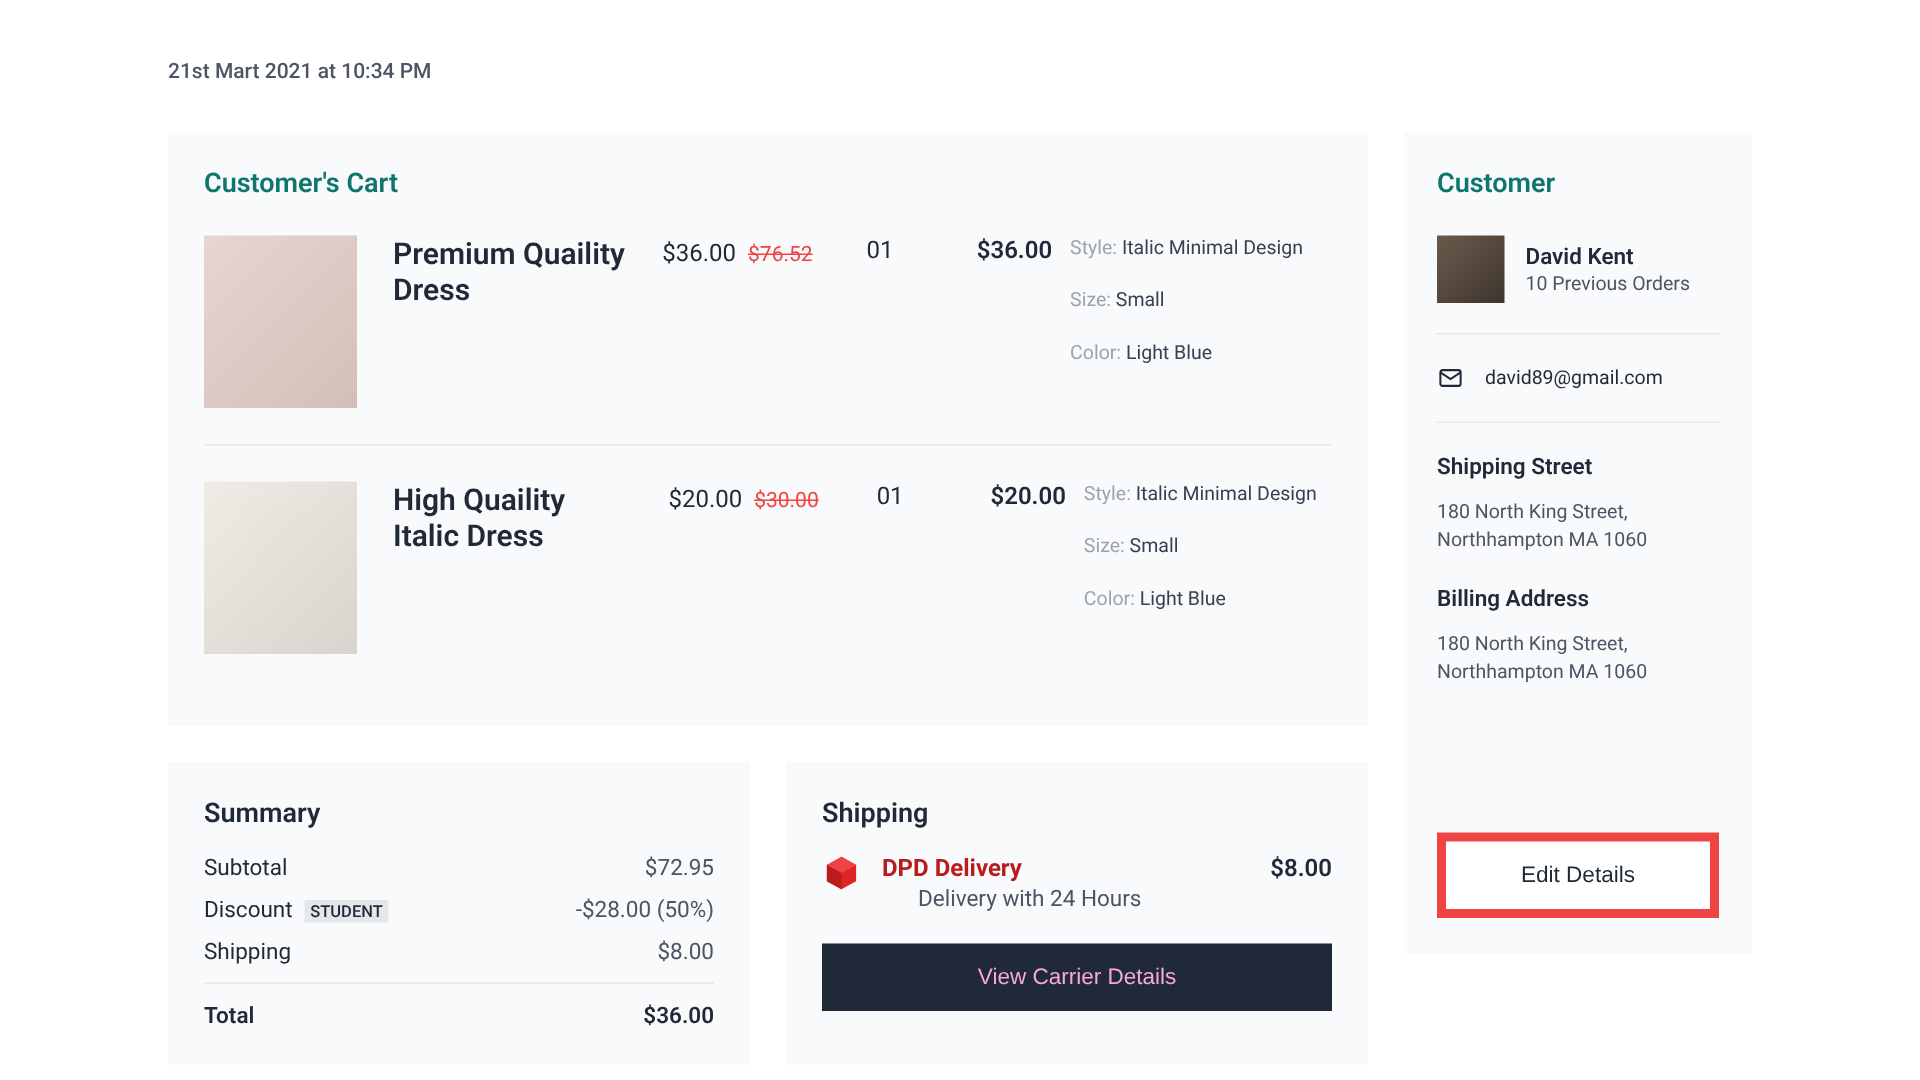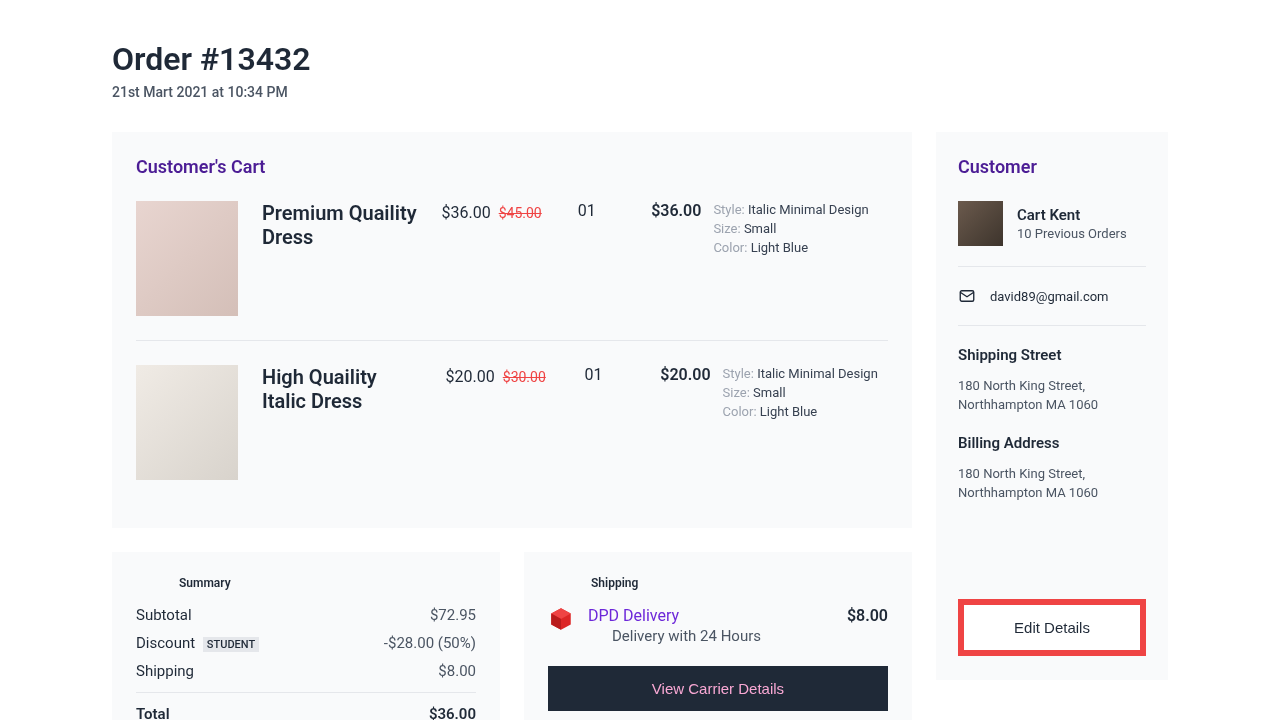--- a/index.html
+++ b/index.html
@@ -4,52 +4,52 @@
   <style>
     * { box-sizing: border-box; margin: 0; padding: 0; }
     body { font-family: -apple-system, 'Segoe UI', Roboto, sans-serif; background: #fff; color: #1f2937; }
     .page { width: 1280px; height: 720px; padding: 40px 112px 20px 112px; }
     .header h1 { font-size: 32px; font-weight: 600; color: #1f2937; margin-bottom: 6px; }
     .header .timestamp { font-size: 14px; color: #4b5563; font-weight: 500; }
     .content { display: flex; gap: 24px; margin-top: 32px; }
     .left { flex: 1; display: flex; flex-direction: column; gap: 24px; }
     .right { width: 232px; }
     .panel { background: #f9fafb; padding: 24px; }
-    .panel-title { font-size: 18px; font-weight: 600; color: #4c1d95; }
+    .panel-title { font-size: 18px; font-weight: 600; color: #0f766e; }
     .cart-items { margin-top: 24px; }
     .cart-item { display: flex; gap: 24px; align-items: flex-start; padding-bottom: 24px; }
     .cart-item + .cart-item { padding-top: 24px; border-top: 1px solid #e5e7eb; }
     .item-img { width: 102px; height: 115px; background: linear-gradient(135deg, #e8d5d0, #d4bfb8); flex-shrink: 0; }
     .item-img.img2 { background: linear-gradient(135deg, #f0ebe5, #d8d3cc); }
     .item-body { flex: 1; display: flex; flex-direction: row; gap: 12px; }
     .item-top { display: flex; align-items: flex-start; justify-content: space-between; gap: 20px; }
     .item-name { font-size: 20px; font-weight: 600; color: #1f2937; flex: 1.6; }
     .item-price-group { flex: 1; text-align: left; font-size: 16px; line-height: 24px; white-space: nowrap; }
     .item-price { color: #1f2937; }
     .item-price-orig { color: #ef4444; text-decoration: line-through; margin-left: 4px; font-size: 14px; }
     .item-qty { flex: 0.5; text-align: center; font-size: 16px; color: #1f2937; }
     .item-total { flex: 0.7; text-align: right; font-size: 16px; font-weight: 600; color: #1f2937; }
-    .item-meta { display: flex; flex-direction: column; gap: 2px; }
+    .item-meta { display: flex; flex-direction: column; gap: 18px; }
     .item-meta p { font-size: 13px; line-height: 17px; }
     .item-meta .lbl { color: #9ca3af; }
     .item-meta .val { color: #374151; }
     .bottom-row { display: flex; gap: 24px; }
     .summary { flex: 1; padding: 24px; background: #f9fafb; }
     .shipping-panel { flex: 1; padding: 24px; background: #f9fafb; }
-    .summary h2, .shipping-panel h2 { font-size: 12px; font-weight: 600; margin-bottom: 16px; margin-left: 43px; }
+    .summary h2, .shipping-panel h2 { font-size: 18px; font-weight: 600; margin-bottom: 16px; }
     .sum-row { display: flex; justify-content: space-between; align-items: center; margin-bottom: 10px; font-size: 15px; text-align: center; }
     .sum-label { color: #1f2937; }
     .sum-val { color: #4b5563; }
     .badge { background: #e5e7eb; padding: 1px 4px; font-size: 11px; font-weight: 500; color: #1f2937; margin-left: 4px; }
     .sum-divider { border-top: 1px solid #e5e7eb; margin: 12px 0 12px 0; }
     .sum-total { display: flex; justify-content: space-between; font-size: 15px; font-weight: 600; color: #1f2937; }
     .ship-row { display: flex; align-items: flex-start; gap: 14px; margin-bottom: 20px; }
     .ship-icon { width: 26px; height: 26px; flex-shrink: 0; display: flex; align-items: center; justify-content: center; }
     .ship-details { flex: 1; }
-    .ship-name { font-size: 16px; font-weight: 400; color: #6d28d9; line-height: 20px; }
+    .ship-name { font-size: 16px; font-weight: 700; color: #b91c1c; line-height: 20px; }
     .ship-desc { font-size: 15px; color: #4b5563; line-height: 20px; margin-left: 24px; }
     .ship-price { font-size: 16px; font-weight: 600; color: #1f2937; }
     .btn-dark { background: #1f2937; color: #f9a8d4; border: none; padding: 14px; width: 100%; font-size: 15px; font-weight: 500; cursor: pointer; }
     .customer-panel { background: #f9fafb; padding: 24px 22px; display: flex; flex-direction: column; height: 548px; }
     .cust-row { display: flex; gap: 14px; margin-top: 24px; align-items: center; }
     .avatar { width: 45px; height: 45px; background: linear-gradient(135deg, #6b5a4d, #3d342c); flex-shrink: 0; }
     .cust-name { font-size: 15px; font-weight: 600; color: #1f2937; line-height: 20px; }
     .cust-orders { font-size: 13px; color: #4b5563; line-height: 18px; }
     .email-row { display: flex; gap: 14px; align-items: center; padding: 20px 0; border-top: 1px solid #e5e7eb; border-bottom: 1px solid #e5e7eb; margin-top: 20px; }
     .email-icon { width: 18px; height: 18px; }
@@ -59,38 +59,37 @@
     .addr-text { font-size: 13px; line-height: 19px; color: #4b5563; white-space: pre-line; }
     .flex-spacer { flex: 1; }
     .btn-outline { background: #fff; border: 6px solid #ef4444; color: #1f2937; padding: 14px; width: 100%; font-size: 15px; font-weight: 500; cursor: pointer; }
     svg { display: block; }
   </style>
 </head>
 <body>
 
 <div class="page">
   <div class="header">
-    <h1>Order #13432</h1>
     <p class="timestamp">21st Mart 2021 at 10:34 PM</p>
   </div>
 
   <div class="content">
     <div class="left">
       <div class="panel">
         <h2 class="panel-title">Customer's Cart</h2>
         <div class="cart-items">
 
           <div class="cart-item">
             <div class="item-img"></div>
             <div class="item-body">
               <div class="item-top">
                 <div class="item-name">Premium Quaility Dress</div>
                 <div class="item-price-group">
                   <span class="item-price">$36.00</span>
-                  <span class="item-price-orig">$45.00</span>
+                  <span class="item-price-orig">$76.52</span>
                 </div>
                 <div class="item-qty">01</div>
                 <div class="item-total">$36.00</div>
               </div>
               <div class="item-meta">
                 <p><span class="lbl">Style: </span><span class="val">Italic Minimal Design</span></p>
                 <p><span class="lbl">Size: </span><span class="val">Small</span></p>
                 <p><span class="lbl">Color: </span><span class="val">Light Blue</span></p>
               </div>
             </div>
@@ -164,21 +163,21 @@
         </div>
       </div>
     </div>
 
     <div class="right">
       <div class="customer-panel">
         <h2 class="panel-title">Customer</h2>
         <div class="cust-row">
           <div class="avatar"></div>
           <div>
-            <div class="cust-name">Cart Kent</div>
+            <div class="cust-name">David Kent</div>
             <div class="cust-orders">10 Previous Orders</div>
           </div>
         </div>
         <div class="email-row">
           <div class="email-icon">
             <svg width="18" height="18" viewBox="0 0 24 24" fill="none" stroke="#1f2937" stroke-width="1.8">
                 <rect x="3" y="5" width="18" height="14" rx="2"></rect>
                 <path d="M3 7 L12 13 L21 7"></path>
               </svg>
           </div>

